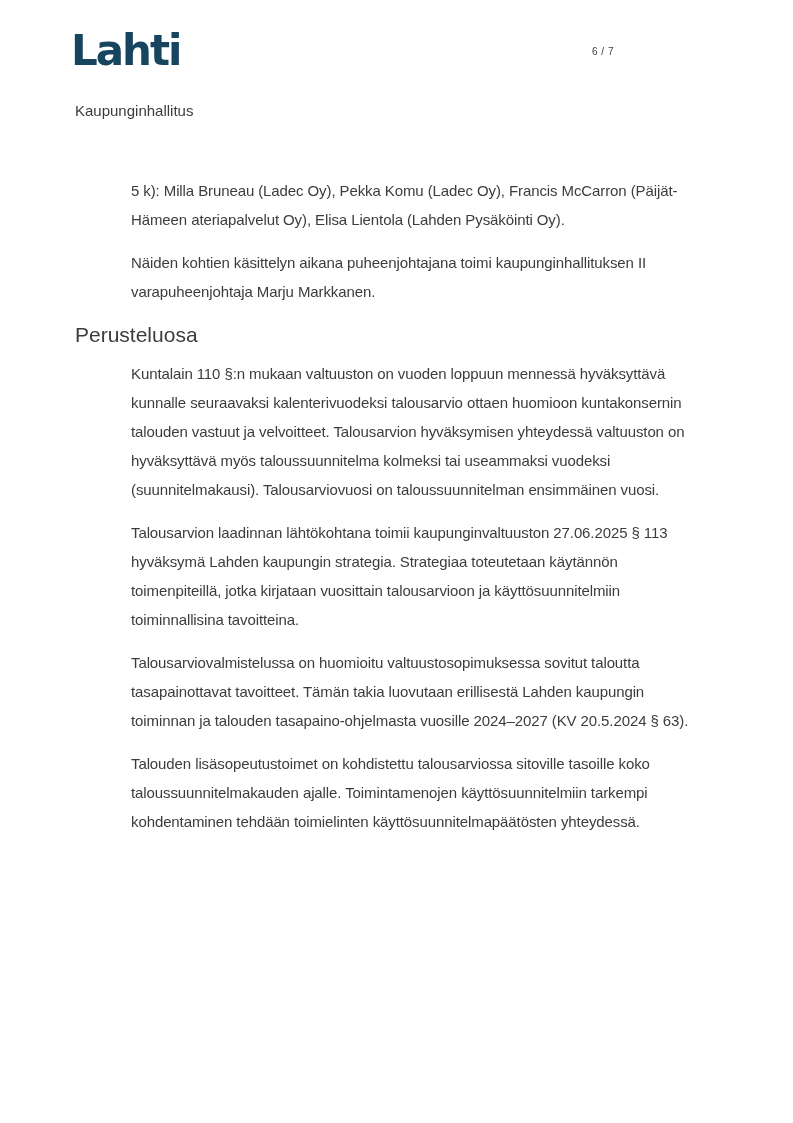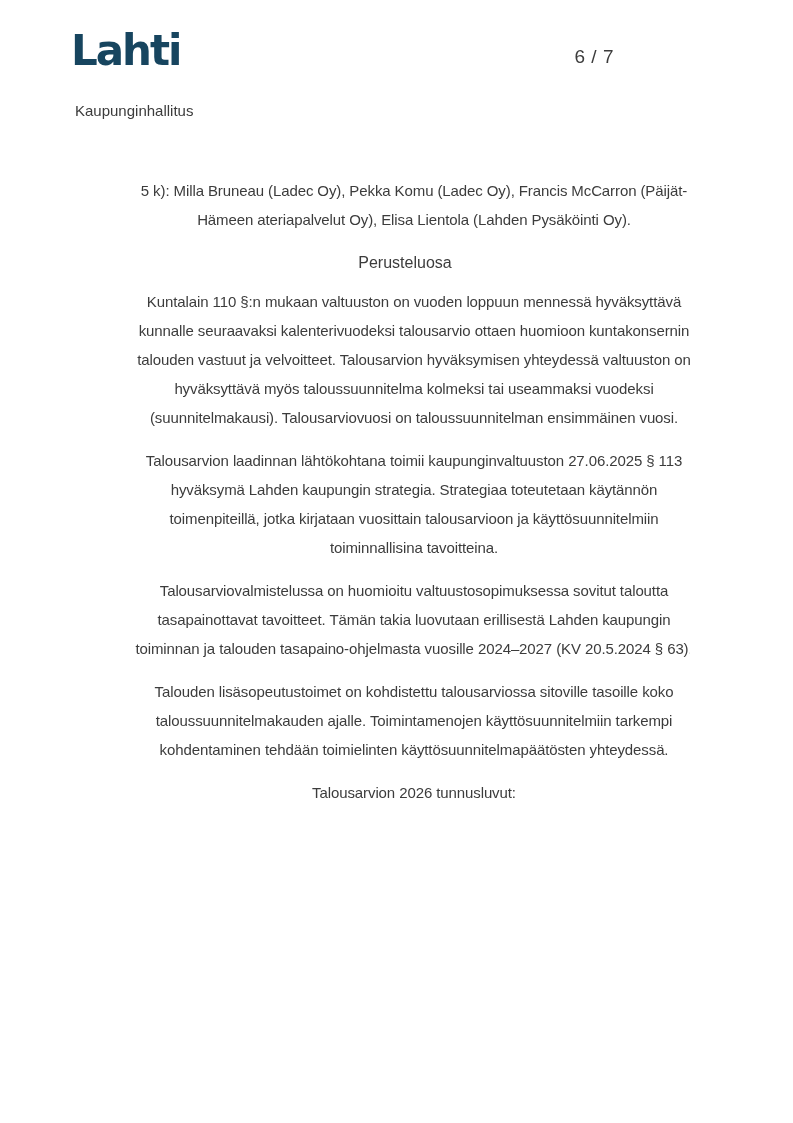--- a/index.html
+++ b/index.html
@@ -8,37 +8,36 @@
     background: #ffffff;
   }
   .page {
     position: relative;
     width: 690px;
     height: 1123px;
     background: #ffffff;
     font-family: "Liberation Sans", "DejaVu Sans", sans-serif;
     color: #3c3c3c;
     overflow: hidden;
-    text-align: center;
   }
   .logo {
     position: absolute;
     left: 71px;
     top: 30px;
     font-family: "DejaVu Sans", sans-serif;
     font-size: 42px;
     font-weight: 700;
     letter-spacing: -2px;
     line-height: 1;
   }
   .page-number {
     position: absolute;
     top: 46px;
     right: 76px;
-    font-size: 19px;
+    font-size: 10px;
     letter-spacing: 0.5px;
   }
   .header-row {
     position: absolute;
     top: 102px;
     left: 75px;
     right: 83px;
     display: flex;
     justify-content: space-between;
     align-items: baseline;
@@ -52,21 +51,21 @@
   }
   .body-text {
     margin: 0 0 14px 56px;
     width: 566px;
     font-size: 15px;
     line-height: 29px;
     letter-spacing: -0.1px;
   }
   .section-heading {
     margin: 12px 0 10px 0;
-    font-size: 16px;
+    font-size: 21px;
     font-weight: 400;
     line-height: 29px;
   }
 </style>
 </head>
 <body>
 
 <div class="page" style="color: rgb(60, 60, 60);">
 
   <div class="logo" style="color: rgb(23, 69, 95);">Lahti</div>
@@ -74,30 +73,30 @@
   <div class="page-number">6 / 7</div>
 
   <div class="header-row">
     <span>Kaupunginhallitus</span>
   </div>
 
   <div class="content">
 
     <p class="body-text">5 k): Milla Bruneau (Ladec Oy), Pekka Komu (Ladec Oy), Francis McCarron (Päijät-Hämeen ateriapalvelut Oy), Elisa Lientola (Lahden Pysäköinti Oy).</p>
 
+    <p class="body-text">Näiden kohtien käsittelyn aikana puheenjohtajana toimi kaupunginhallituksen II varapuheenjohtaja Marju Markkanen.</p>
 
     <h2 class="section-heading">Perusteluosa</h2>
 
     <p class="body-text">Kuntalain 110 §:n mukaan valtuuston on vuoden loppuun mennessä hyväksyttävä kunnalle seuraavaksi kalenterivuodeksi talousarvio ottaen huomioon kuntakonsernin talouden vastuut ja velvoitteet. Talousarvion hyväksymisen yhteydessä valtuuston on hyväksyttävä myös taloussuunnitelma kolmeksi tai useammaksi vuodeksi (suunnitelmakausi). Talousarviovuosi on taloussuunnitelman ensimmäinen vuosi.</p>
 
 
     <p class="body-text">Talousarvion laadinnan lähtökohtana toimii kaupunginvaltuuston 27.06.2025 § 113 hyväksymä Lahden kaupungin strategia. Strategiaa toteutetaan käytännön toimenpiteillä, jotka kirjataan vuosittain talousarvioon ja käyttösuunnitelmiin toiminnallisina tavoitteina.</p>
 
     <p class="body-text">Talousarviovalmistelussa on huomioitu valtuustosopimuksessa sovitut taloutta tasapainottavat tavoitteet. Tämän takia luovutaan erillisestä Lahden kaupungin toiminnan ja talouden tasapaino-ohjelmasta vuosille 2024–2027 (KV 20.5.2024 § 63).</p>
 
     <p class="body-text">Talouden lisäsopeutustoimet on kohdistettu talousarviossa sitoville tasoille koko taloussuunnitelmakauden ajalle. Toimintamenojen käyttösuunnitelmiin tarkempi kohdentaminen tehdään toimielinten käyttösuunnitelmapäätösten yhteydessä.</p>
 
-    <p class="body-text">Talousarvion 2026 tunnusluvut:</p>
 
 
   </div>
 
 </div>
 
 </body></html>

